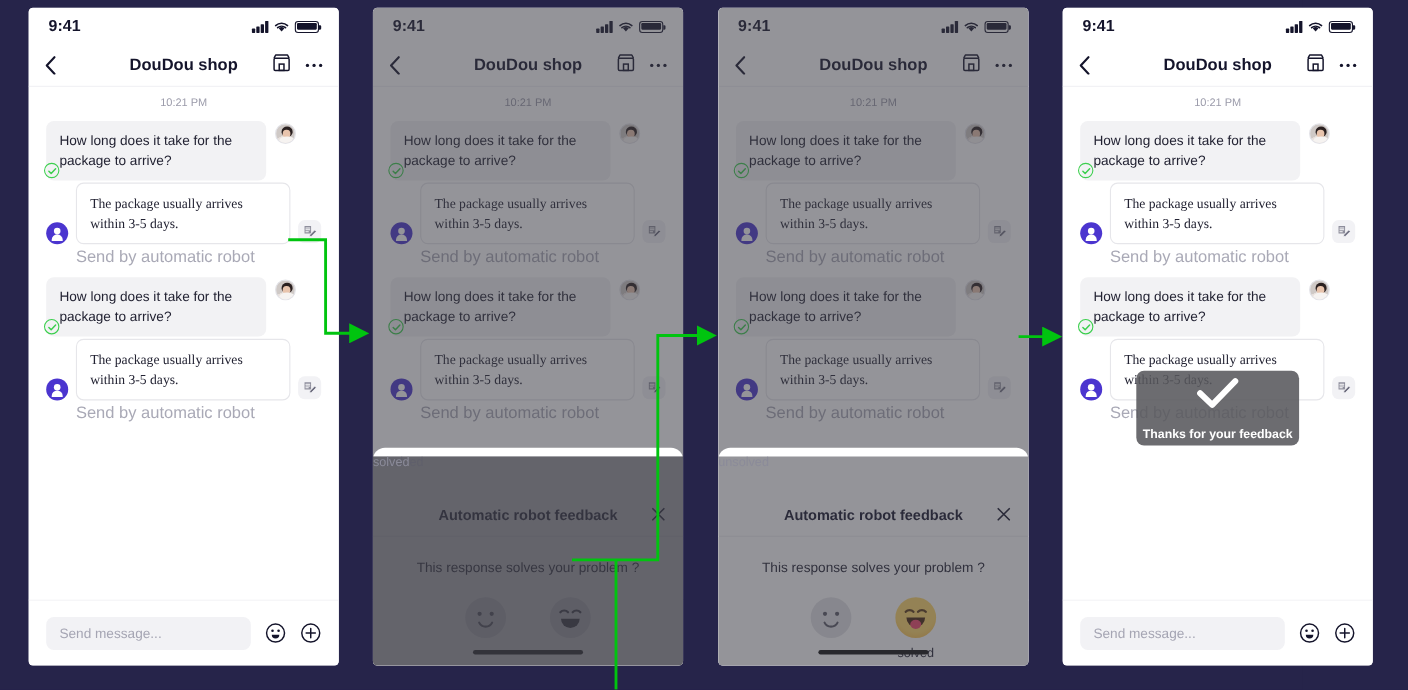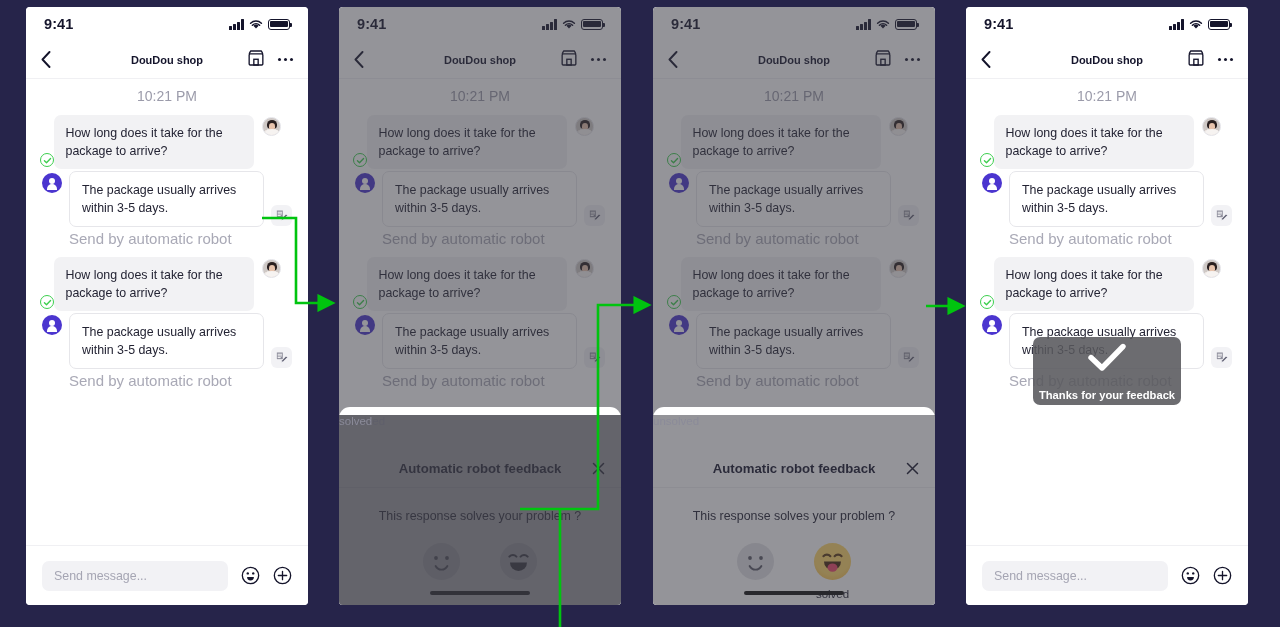--- a/index.html
+++ b/index.html
@@ -49,37 +49,37 @@
 
   
   .navbar {
     height: 38px; flex: 0 0 38px;
     display: flex; align-items: center; justify-content: space-between;
     padding: 0 15px; border-bottom: 1px solid #f0f0f3; background: #fff;
     position: relative;
   }
   .nav-title {
     position: absolute; left: 0; right: 0; text-align: center;
-    font-size: 11px; font-weight: 700; color: #14142b; pointer-events: none;
+    font-size: 15px; font-weight: 700; color: #14142b; pointer-events: none;
   }
   .nav-right { display: flex; align-items: center; gap: 13px; z-index: 2; }
   .back-ico { z-index: 2; display:flex; cursor: pointer; }
   .dots { display: flex; gap: 2.7px; align-items: center; cursor:pointer; }
   .dots b { width: 3.2px; height: 3.2px; border-radius: 50%; background: #14142b; display:block;}
 
   
   .chat {
     flex: 1 1 auto; background: #fff; position: relative; overflow: hidden;
     padding: 9px 16px 0 16px;
   }
-  .timestamp { text-align: center; font-size: 14px; color: #9b9baa; margin-bottom: 11px; }
+  .timestamp { text-align: center; font-size: 10px; color: #9b9baa; margin-bottom: 11px; }
 
   .row { display: flex; margin-bottom: 2px; position: relative; }
-  .row.user { justify-content: center; align-items: flex-start; }
-  .row.bot  { justify-content: flex-start; align-items: flex-start; }
+  .row.user { justify-content: flex-start; align-items: flex-start; }
+  .row.bot  { justify-content: flex-start; align-items: flex-end; font-family: Liberation Serif, serif; }
 
   .bubble {
     font-size: 12.4px; line-height: 18px; color: #232333;
     padding: 9px 12px; max-width: 200px; border-radius: 7px;
   }
   .bubble.user { background: #f2f2f4; }
   .bubble.bot  { background: #fff; border: 1px solid #e6e6ea; }
 
   .avatar-photo {
     width: 19px; height: 19px; border-radius: 50%; margin-left: 8px; margin-top: 2px;

